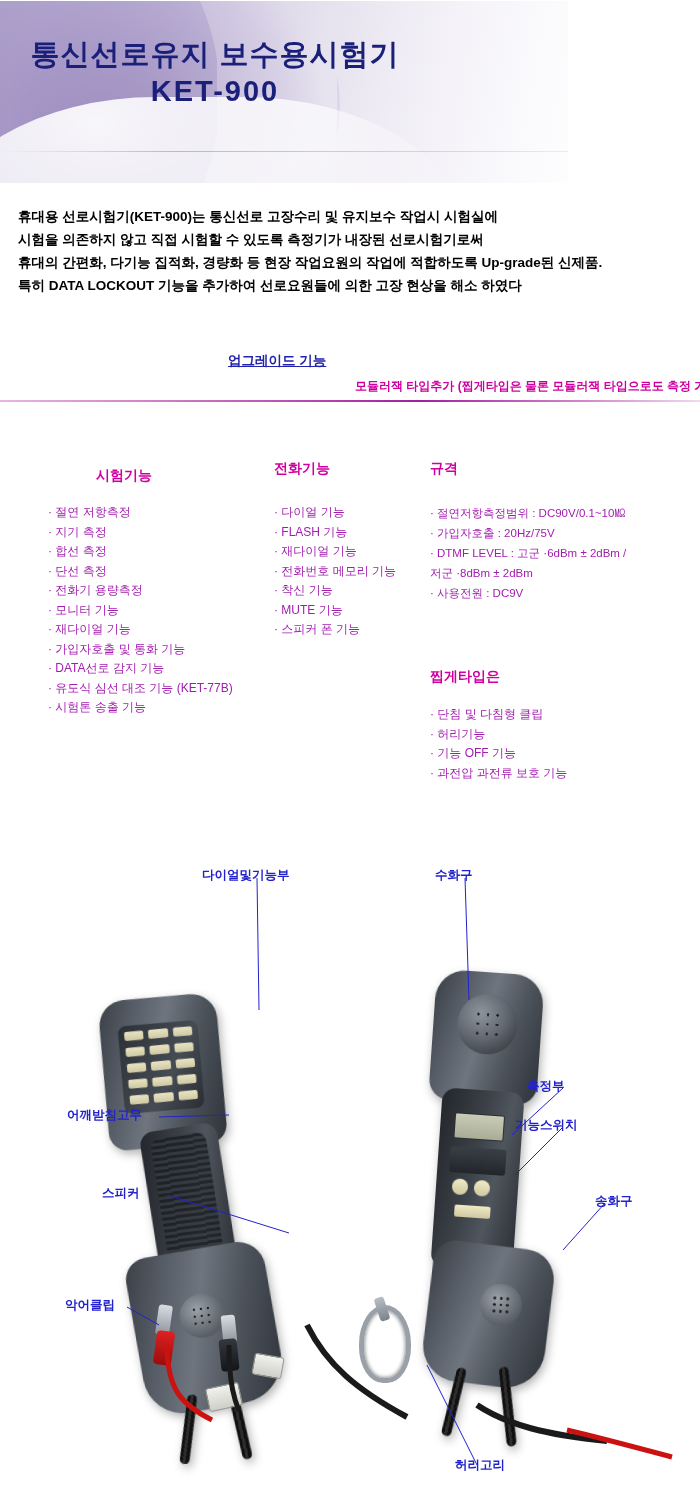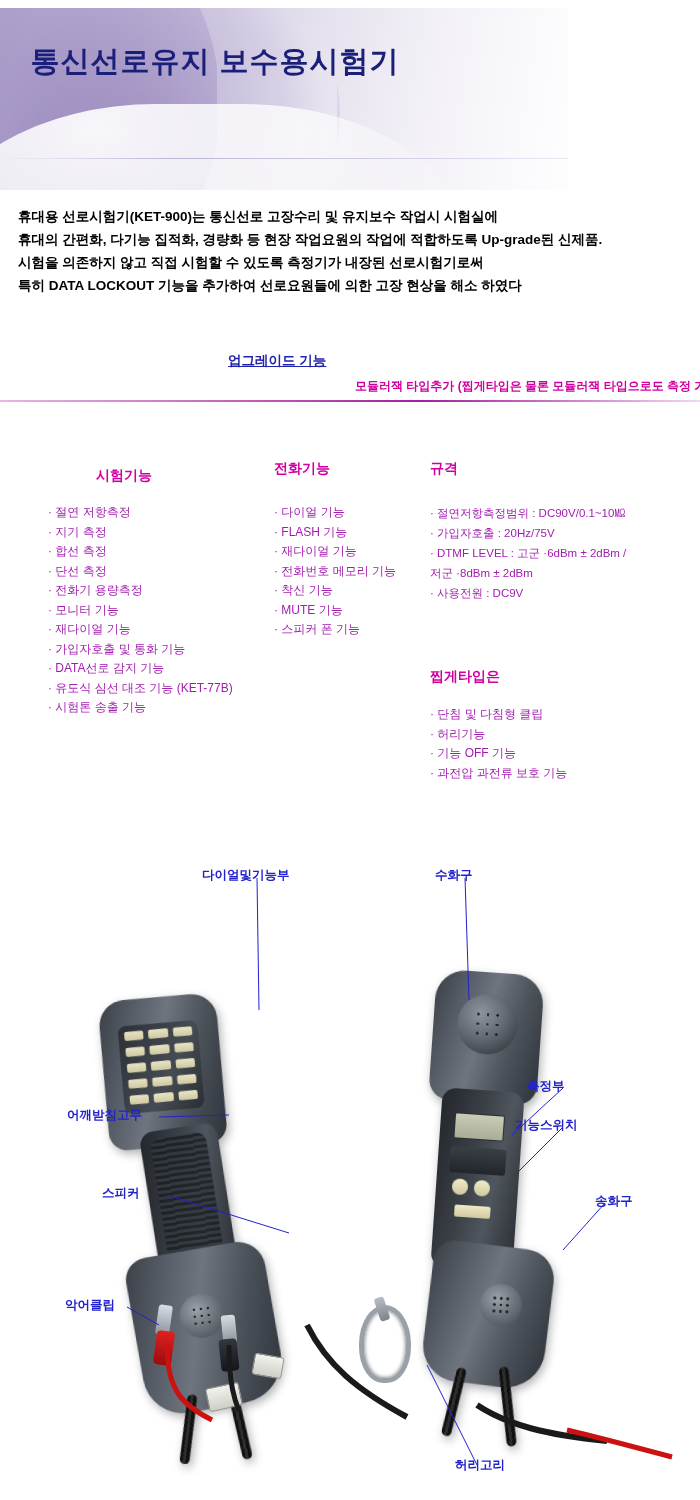--- a/index.html
+++ b/index.html
@@ -10,21 +10,21 @@
     background: #ffffff;
     font-family: "Liberation Sans", sans-serif;
     color: #111;
     position: relative;
     overflow: hidden;
   }
 
   
   #header-band {
     position: absolute;
-    left: 0; top: 8px;
+    left: 0; top: 1px;
     width: 568px; height: 182px;
     overflow: hidden;
   }
   .band-bg {
     position: absolute;
     left: 0; top: 0;
     width: 700px; height: 182px;
     background: linear-gradient(100deg, #b9aed2 0%, #cfc7e0 22%, #e6e2ee 45%, #f4f2f8 62%, #ffffff 85%);
   }
   .band-arc {
@@ -248,27 +248,28 @@
 
 <div id="header-band">
   <div class="band-bg"></div>
   <div class="band-arc arc1"></div>
   <div class="band-arc arc2"></div>
   <div class="band-sweep"></div>
   <div class="band-line"></div>
 
   <div id="title-block">
     <div class="t1">통신선로유지 보수용시험기</div>
+    <div class="t2">KET-900</div>
   </div>
 </div>
 
 <div id="intro">
   <div>휴대용 선로시험기(KET-900)는 통신선로 고장수리 및 유지보수 작업시 시험실에</div>
+  <div>시험을 의존하지 않고 직접 시험할 수 있도록 측정기가 내장된 선로시험기로써</div>
   <div>휴대의 간편화, 다기능 집적화, 경량화 등 현장 작업요원의 작업에 적합하도록 Up-grade된 신제품.</div>
-  <div>시험을 의존하지 않고 직접 시험할 수 있도록 측정기가 내장된 선로시험기로써</div>
   <div>특히 DATA LOCKOUT 기능을 추가하여 선로요원들에 의한 고장 현상을 해소 하였다</div>
 </div>
 
 <div id="upgrade-title">업그레이드 기능</div>
 <div id="upgrade-text">모듈러잭 타입추가 (찝게타입은 물론 모듈러잭 타입으로도 측정 가능)</div>
 <div id="upgrade-rule"></div>
 
 <div class="col-head" id="col1-head">시험기능</div>
 <div class="col-list" id="col1-list">
   <div>· 절연 저항측정</div>

